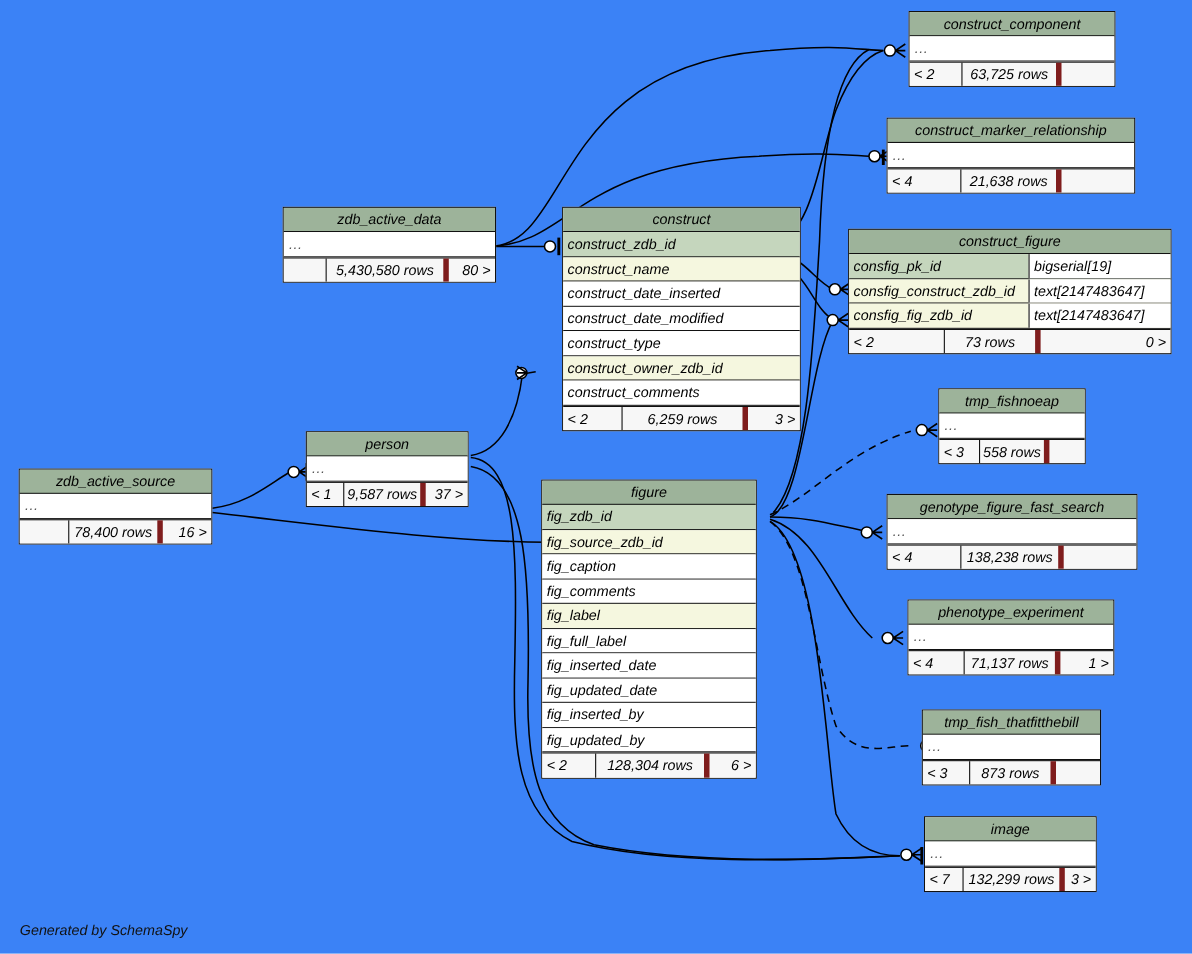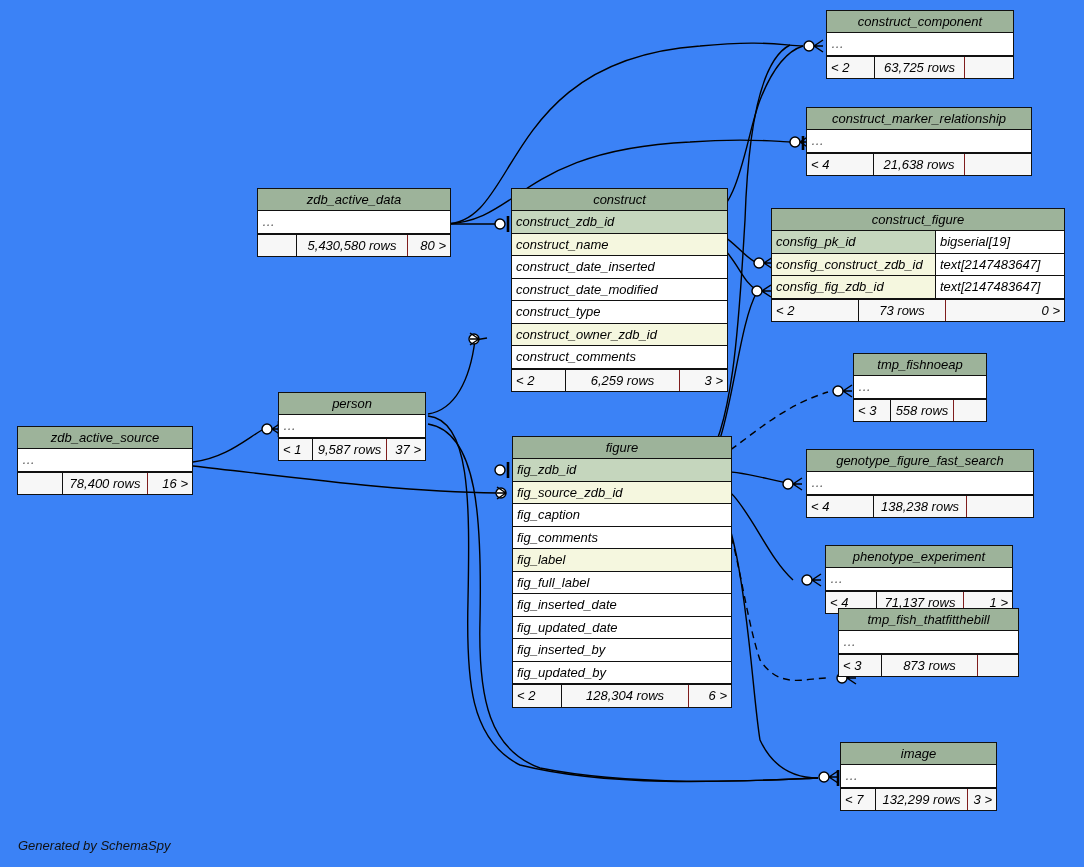--- a/index.html
+++ b/index.html
@@ -80,21 +80,21 @@
   }
   .footer-row .fl {
     flex: 0 0 auto;
     padding-left: 4px;
     box-sizing: border-box;
     text-align: left;
   }
   .footer-row .fc {
     flex: 1 1 auto;
     border-left: 1px solid #111;
-    border-right: 1px solid #7f1d1d;
+    border-right: 5px solid #7f1d1d;
     text-align: center;
     box-sizing: border-box;
     white-space: nowrap;
   }
   .footer-row .fr {
     flex: 0 0 auto;
     padding-right: 4px;
     text-align: right;
     box-sizing: border-box;
   }
@@ -325,21 +325,21 @@
     <div class="row ell">
       <span class="cname">…</span>
     </div>
     <div class="footer-row">
       <span class="fl" style="width:66px">&lt; 4</span>
       <span class="fc">138,238 rows</span>
       <span class="fr" style="width:66px"></span>
     </div>
   </div>
 
-  <div class="table" style="left:512px; top:436px; width:220px;">
+  <div class="table" style="left:492px; top:436px; width:196px;">
     <div class="tbl-title">figure</div>
     <div class="row pk">
       <span class="cname">fig_zdb_id</span>
     </div>
     <div class="row fk">
       <span class="cname">fig_source_zdb_id</span>
     </div>
     <div class="row plain">
       <span class="cname">fig_caption</span>
     </div>
@@ -376,21 +376,21 @@
     <div class="row ell">
       <span class="cname">…</span>
     </div>
     <div class="footer-row">
       <span class="fl" style="width:50px">&lt; 4</span>
       <span class="fc">71,137 rows</span>
       <span class="fr" style="width:48px">1 &gt;</span>
     </div>
   </div>
 
-  <div class="table" style="left:838px; top:608px; width:181px;">
+  <div class="table" style="left:838px; top:645px; width:163px;">
     <div class="tbl-title">tmp_fish_thatfitthebill</div>
     <div class="row ell">
       <span class="cname">…</span>
     </div>
     <div class="footer-row">
       <span class="fl" style="width:42px">&lt; 3</span>
       <span class="fc">873 rows</span>
       <span class="fr" style="width:40px"></span>
     </div>
   </div>

